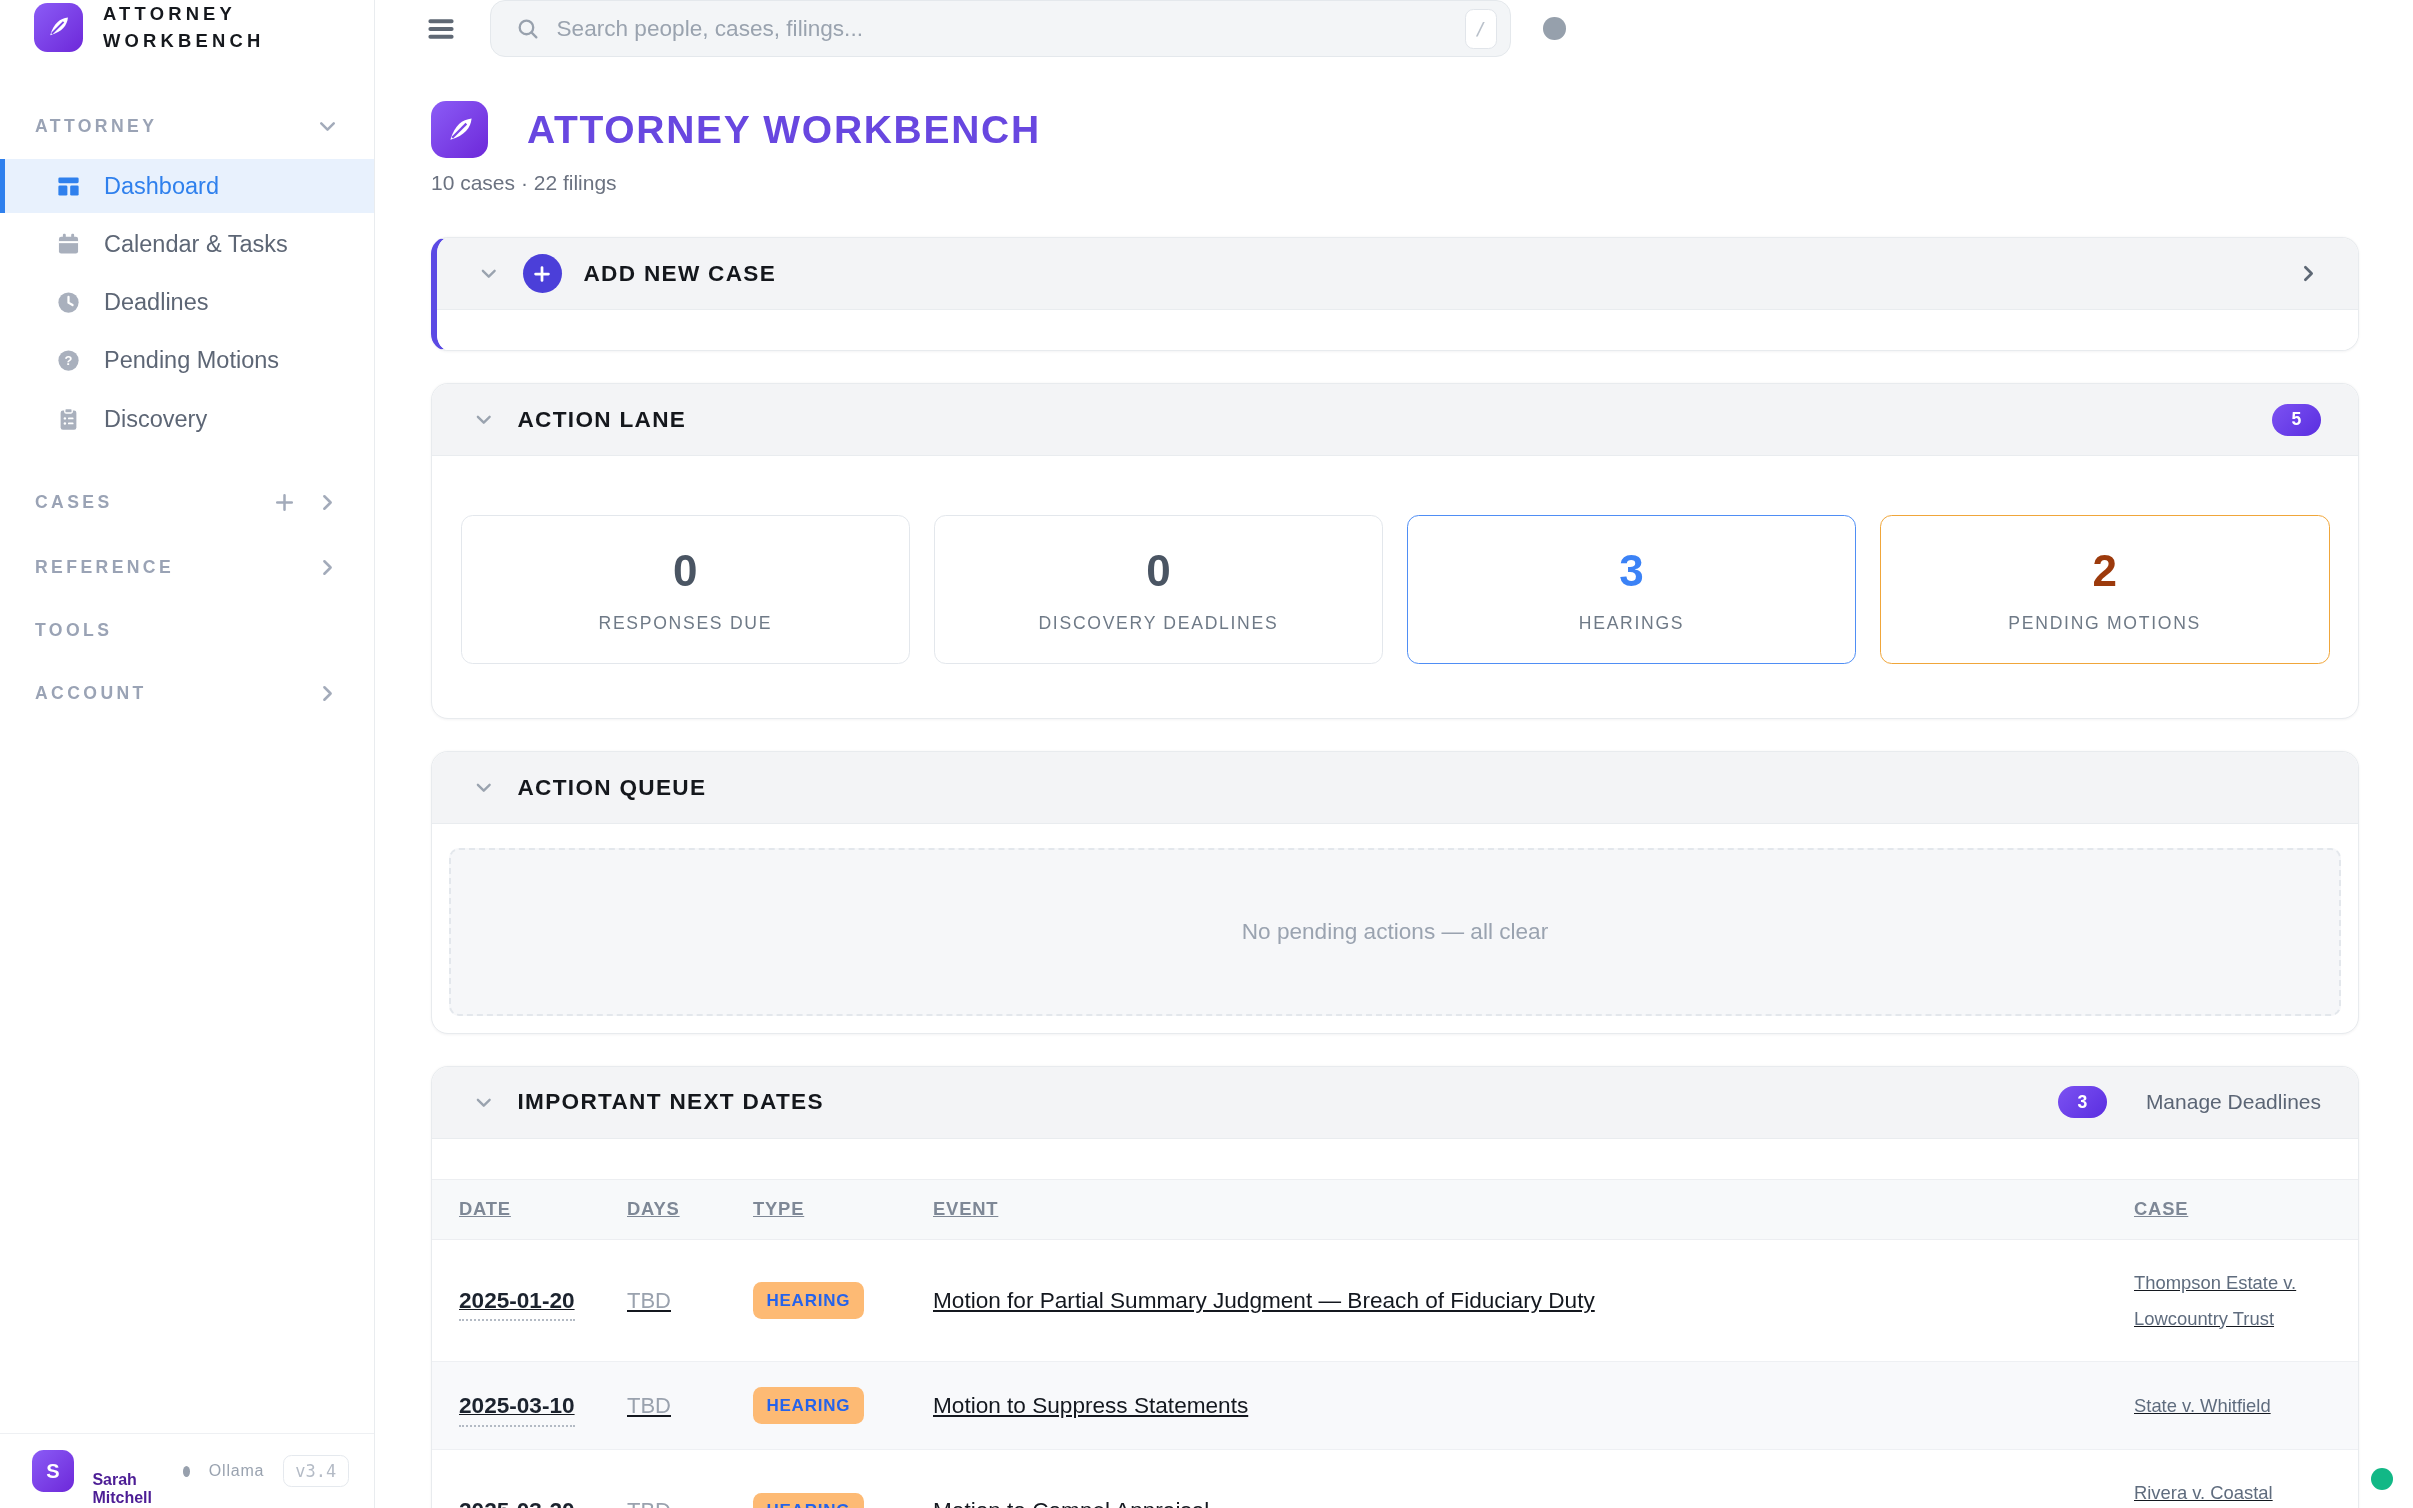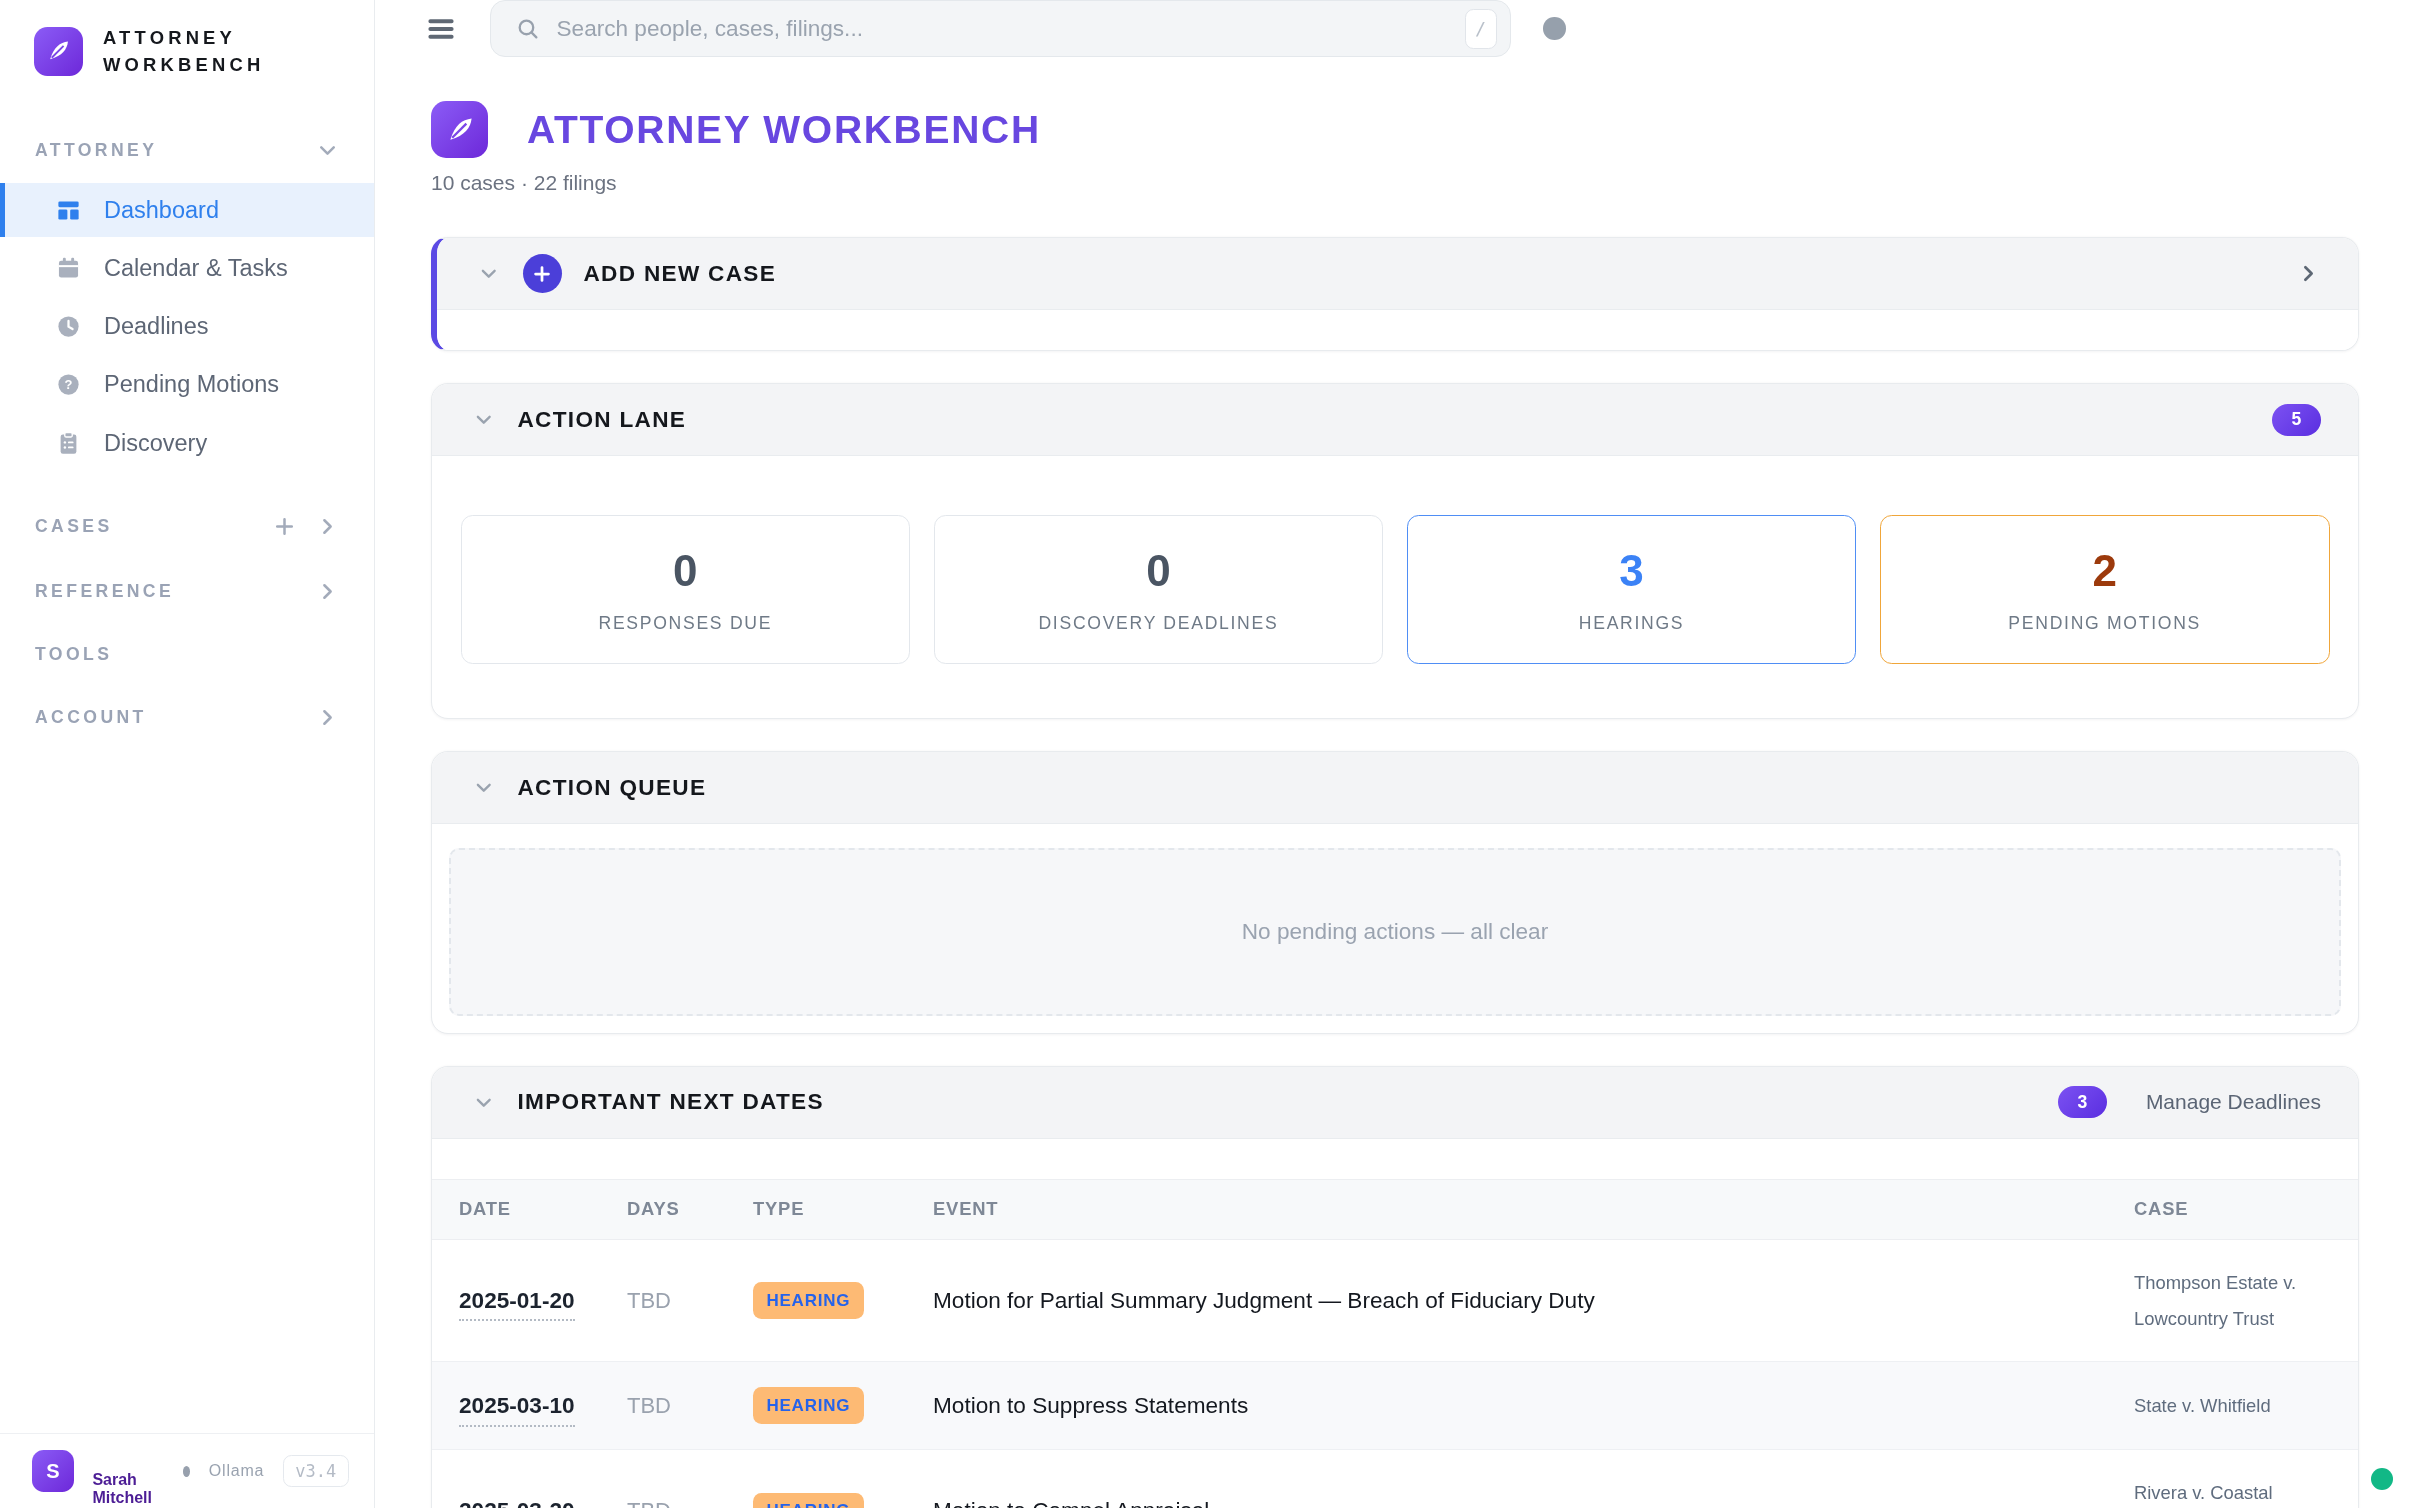--- a/index.html
+++ b/index.html
@@ -7,21 +7,21 @@
   body {
     font-family: "Liberation Sans", sans-serif;
     background: #ffffff; color: #14181f; overflow: hidden;
   }
   .app { display: flex; width: 100%; height: 100%; }
 
   
   .sidebar {
     width: 375px; flex: 0 0 375px; background: #fff;
     border-right: 1.7px solid #e9ecef;
-    display: flex; flex-direction: column; padding-top: 25px; justify-content: flex-end;
+    display: flex; flex-direction: column; padding-top: 1px; justify-content: flex-end;
   }
   .brand { display: flex; align-items: center; gap: 20px; padding-left: 34px; }
   .brand-logo {
     width: 49px; height: 49px; border-radius: 13.4px; flex: 0 0 49px;
     background: linear-gradient(135deg, #8b5cf6, #6d28d9);
     display: flex; align-items: center; justify-content: center;
   }
   .brand-logo svg { width: 28.5px; height: 28.5px; }
   .brand-name { font-size: 18.4px; font-weight: bold; letter-spacing: 4.2px; color: #15181d; line-height: 1.45; }
 
@@ -140,21 +140,21 @@
   .card.warn { border-color: #f0a63a; }
   .card.warn .card-value { color: #9c3a0c; }
 
   .queue-body { padding: 23.5px 17px 17px; }
   .empty-box {
     border: 2.5px dashed #e3e7ec; background: #f6f7f9; border-radius: 10px; height: 168px;
     display: flex; align-items: center; justify-content: center;
     font-size: 22.6px; color: #9aa3b0;
   }
 
-  .t-grid { display: grid; grid-template-columns: 168px 126px 180px 1fr 197px; align-items: center; }
+  .t-grid { display: grid; grid-template-columns: 168px 126px 180px 1fr 197px; align-items: center; text-decoration: underline; }
   .table-head {
     margin-top: 40px; background: #f7f9fa; border-top: 1.7px solid #eceef1; border-bottom: 1.7px solid #eceef1;
     padding: 18.4px 27px; font-size: 18.4px; font-weight: bold; color: #7e8896; letter-spacing: 0.8px;
   }
   .t-row { padding: 25px 27px; border-bottom: 1.7px solid #eef0f3; background: #fff; cursor: pointer; }
   .t-row.alt { background: #f8f9fb; }
   .cell-date span { font-size: 22.6px; font-weight: bold; color: #1c232e; border-bottom: 2.5px dotted #b3bac4; padding-bottom: 6.7px; }
   .cell-days { font-size: 22px; color: #9aa2ae; }
   .badge-hearing {
     display: inline-block; background: #fdba74; color: #2563eb;

